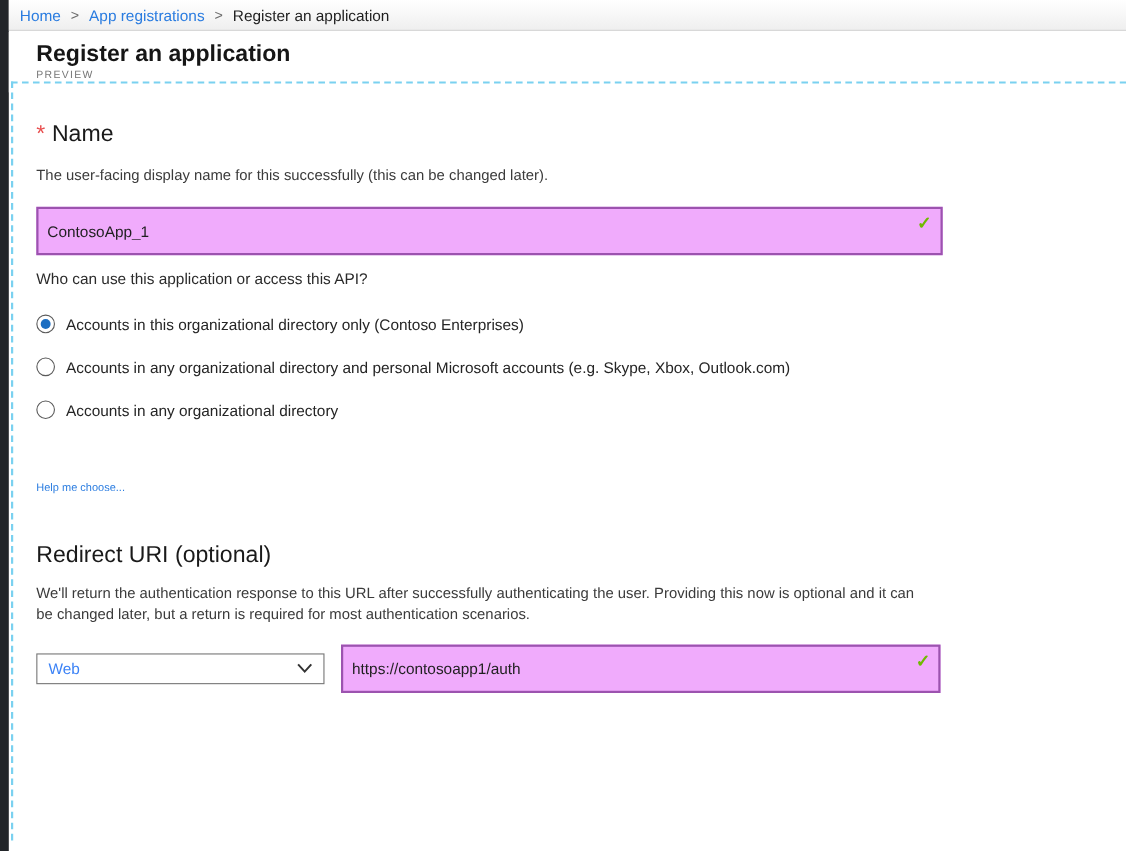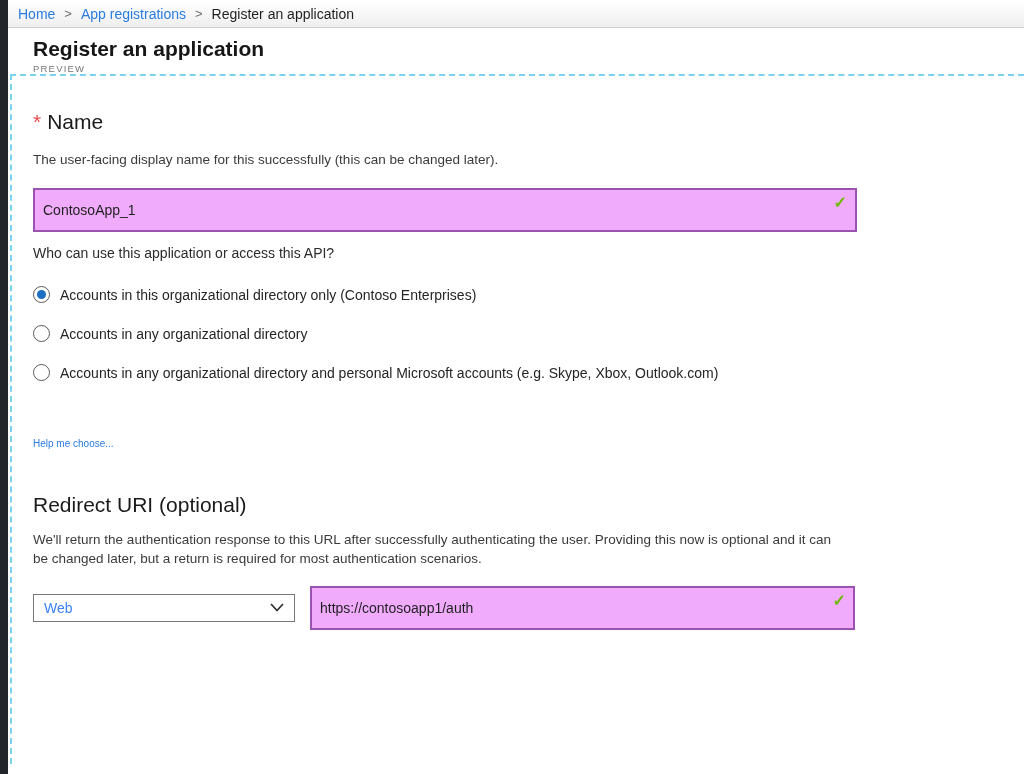--- a/index.html
+++ b/index.html
@@ -144,25 +144,25 @@
 
     <div class="accounts-question">Who can use this application or access this API?</div>
 
     <div class="radio-group">
       <div class="radio-row selected">
         <span class="radio-circle"></span>
         <span class="radio-label">Accounts in this organizational directory only (Contoso Enterprises)</span>
       </div>
       <div class="radio-row">
         <span class="radio-circle"></span>
-        <span class="radio-label">Accounts in any organizational directory</span>
+        <span class="radio-label">Accounts in any organizational directory and personal Microsoft accounts (e.g. Skype, Xbox, Outlook.com)</span>
       </div>
       <div class="radio-row">
         <span class="radio-circle"></span>
-        <span class="radio-label">Accounts in any organizational directory and personal Microsoft accounts (e.g. Skype, Xbox, Outlook.com)</span>
+        <span class="radio-label">Accounts in any organizational directory</span>
       </div>
     </div>
 
     <span class="help-link">Help me choose...</span>
 
     <div class="section-heading redirect-heading">Redirect URI (optional)</div>
     <div class="section-desc redirect-desc">We'll return the authentication response to this URL after successfully authenticating the user. Providing this now is optional and it can be changed later, but a return is required for most authentication scenarios.</div>
 
     <div class="redirect-row">
       <div class="select-box">

